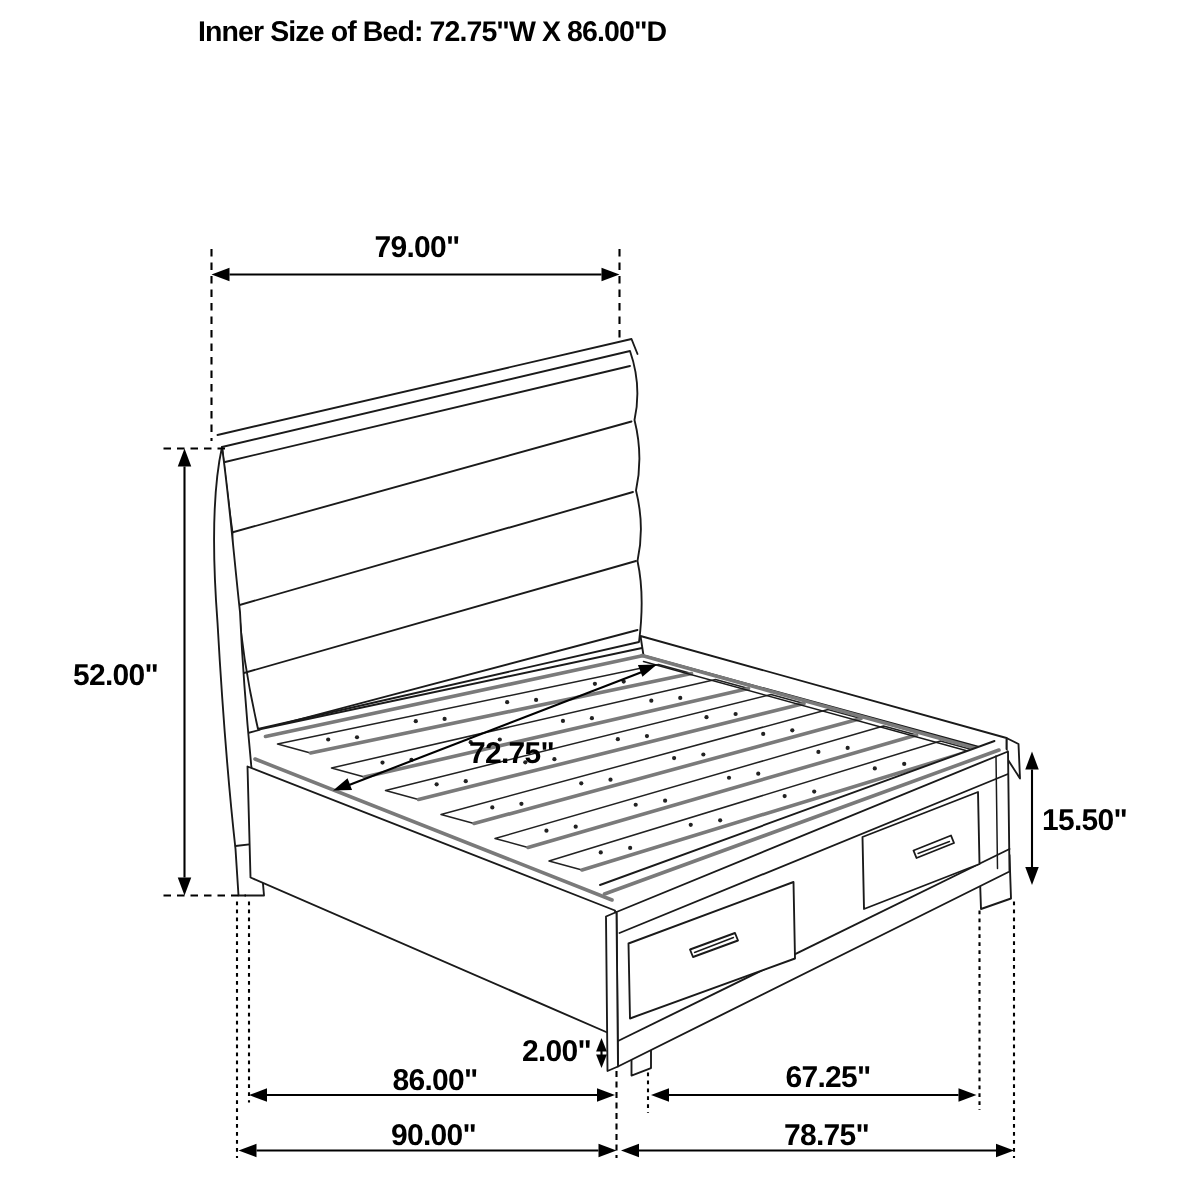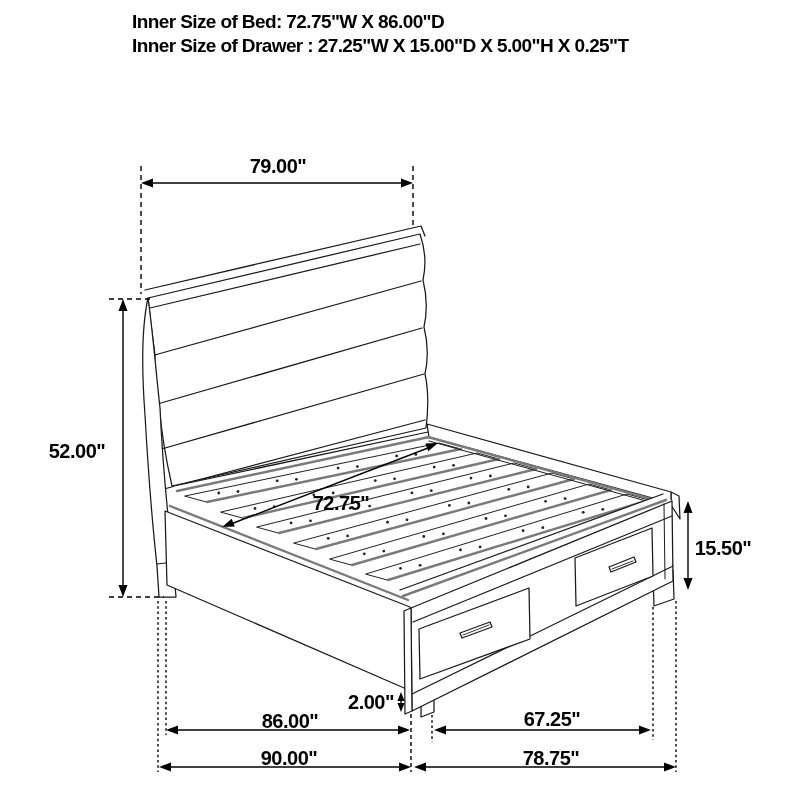--- a/index.html
+++ b/index.html
@@ -18,21 +18,20 @@
     font-size:20px;font-weight:bold;letter-spacing:-0.5px;white-space:nowrap;
   }
 </style>
 </head>
 <body>
 
 <div class="stage">
 
   <div class="title-block">
     <div>Inner Size of Bed: 72.75"W X 86.00"D</div>
-    <div>Inner Size of Drawer : 27.25"W X 15.00"D X 5.00"H X 0.25"T</div>
   </div>
 
   <svg width="800" height="800" viewBox="0 0 800 800">
 
     <g stroke="#1a1a1a" fill="none" stroke-width="1.25" stroke-linejoin="round" stroke-linecap="round">
 
       <g>
         <path d="M145,290 L421,226 L425,236"></path>
         <path fill="#fff" d="M148,298 L420,234
              Q428,257 423,280 Q429,304 424,327 Q430,351 425,374 Q430,397 426,428

